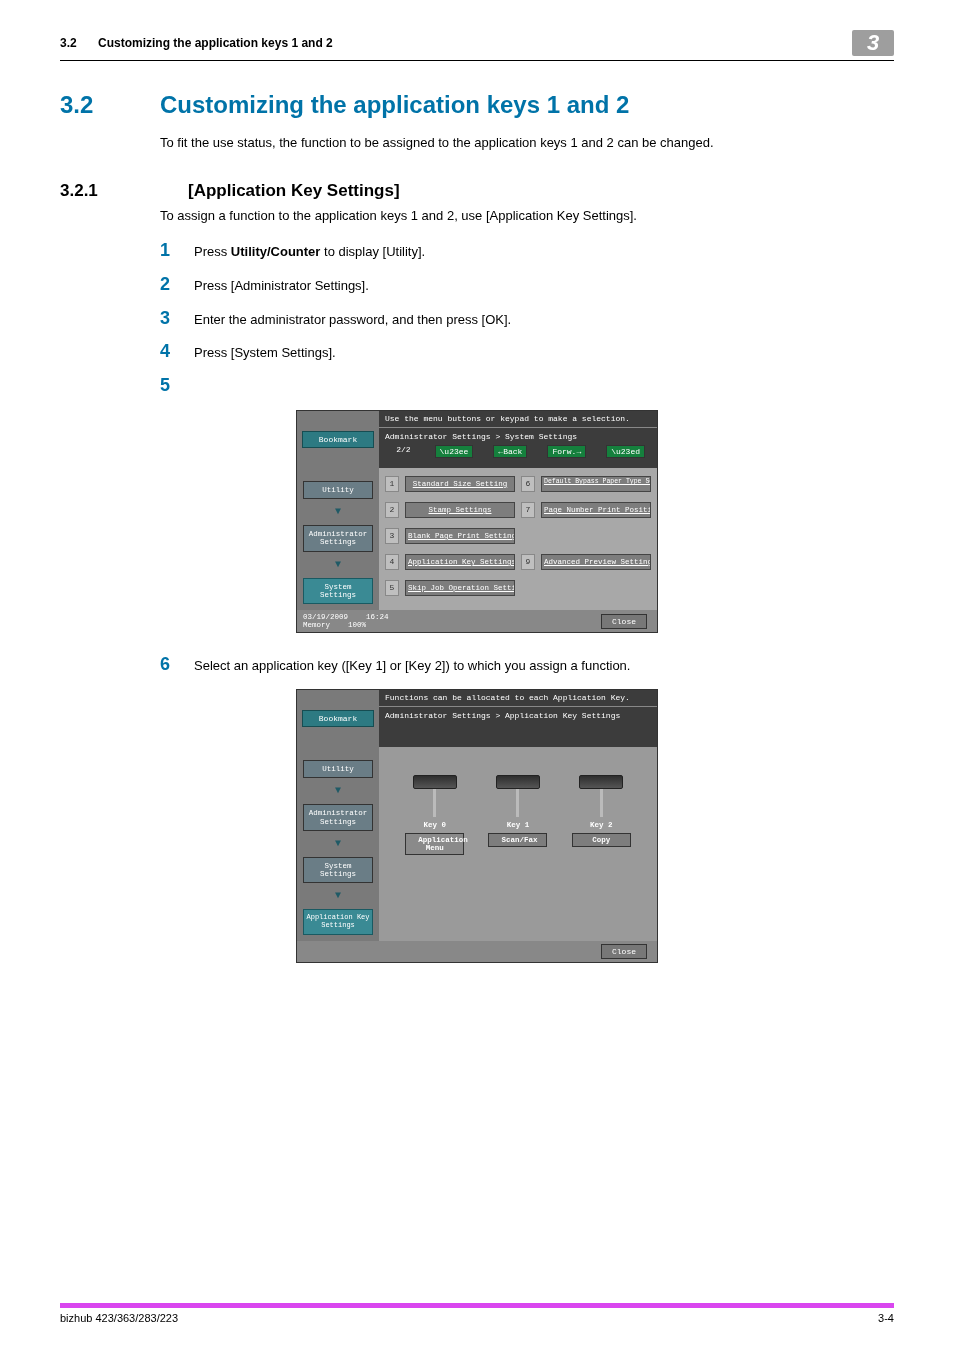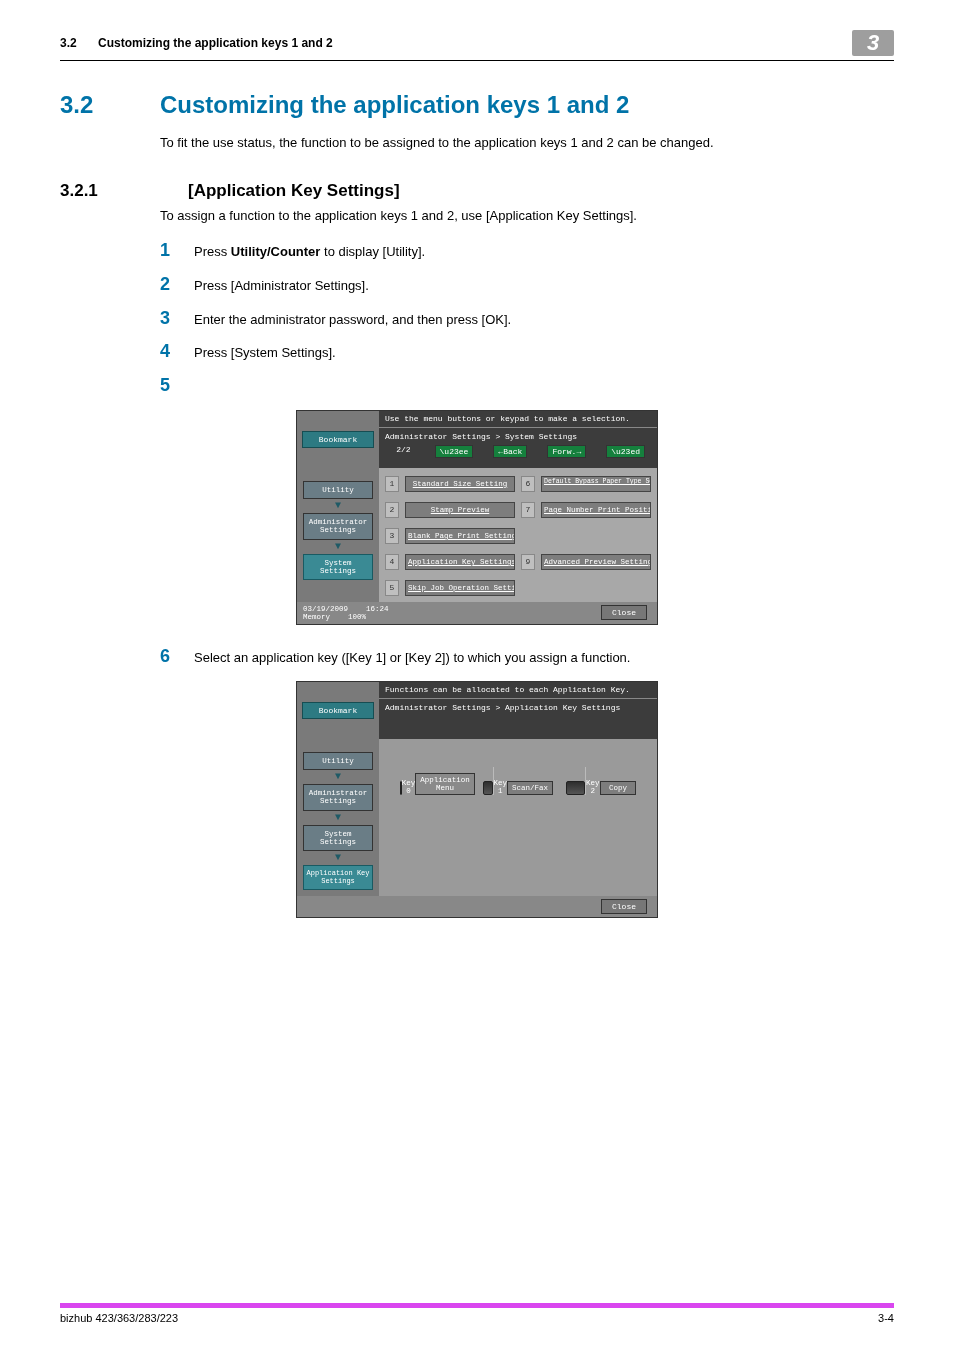--- a/index.html
+++ b/index.html
@@ -155,21 +155,21 @@
     display: flex;
   }
   .ss-sidebar {
     width: 82px;
     background: #7a7a7a;
     display: flex;
     flex-direction: column;
     align-items: center;
     padding-top: 13px;
     padding-bottom: 6px;
-    gap: 2px;
+    gap: 8px;
   }
   .ss-sbtn {
     width: 70px;
     background: #6a7d86;
     color: #fff;
     border: 1px solid #333;
     text-align: center;
     padding: 4px 1px;
     font-size: 7.5px;
     line-height: 1.1;
@@ -235,42 +235,44 @@
 
   
   .ss-keys {
     display: flex;
     justify-content: space-around;
     padding: 20px 8px 6px 8px;
   }
   .ss-key {
     width: 70px;
     display:flex;
-    align-items:flex-end;
+    flex-direction:column;
+    align-items:center;
+    font-weight:bold;
   }
   .ss-keytop {
     width: 44px; height: 14px;
     background: linear-gradient(#2e2e2e,#555);
     border: 1px solid #222;
     border-radius: 2px;
   }
   .ss-keystem { width: 3px; height: 28px; background:#bbb; }
   .ss-keylbl {
     color:#fff; font-size:7.5px; margin-top:4px; text-align:center;
     min-height: 10px;
   }
   .ss-keybtn {
     margin-top:2px;
-    width: 78px;
+    width: 59px;
     background:#7d7d7d;
     border:1px solid #333;
     color:#fff;
     font-size:7.5px;
     text-align:center;
-    padding:2px 4px;
+    padding:2px 12px;
   }
 
   .page-footer {
     position: absolute;
     bottom: 26px;
     left: 60px;
     right: 60px;
     border-top: 5px solid #d946ef;
     padding-top: 4px;
     font-size: 11px;
@@ -355,21 +357,21 @@
         <div class="ss-sbtn active">System Settings</div>
       </div>
       <div class="ss-main">
         <div class="ss-grid">
           <div class="ss-numcell">1</div>
           <div class="ss-opt">Standard Size Setting</div>
           <div class="ss-numcell">6</div>
           <div class="ss-opt" style="font-size:6.5px;line-height:7px;padding-top:1px;">Default Bypass Paper Type Setting</div>
 
           <div class="ss-numcell">2</div>
-          <div class="ss-opt">Stamp Preview</div>
+          <div class="ss-opt">Stamp Settings</div>
           <div class="ss-numcell">7</div>
           <div class="ss-opt">Page Number Print Position</div>
 
           <div class="ss-numcell">3</div>
           <div class="ss-opt">Blank Page Print Settings</div>
           <div></div>
             <div></div>
 
           <div class="ss-numcell">4</div>
           <div class="ss-opt">Application Key Settings</div>

